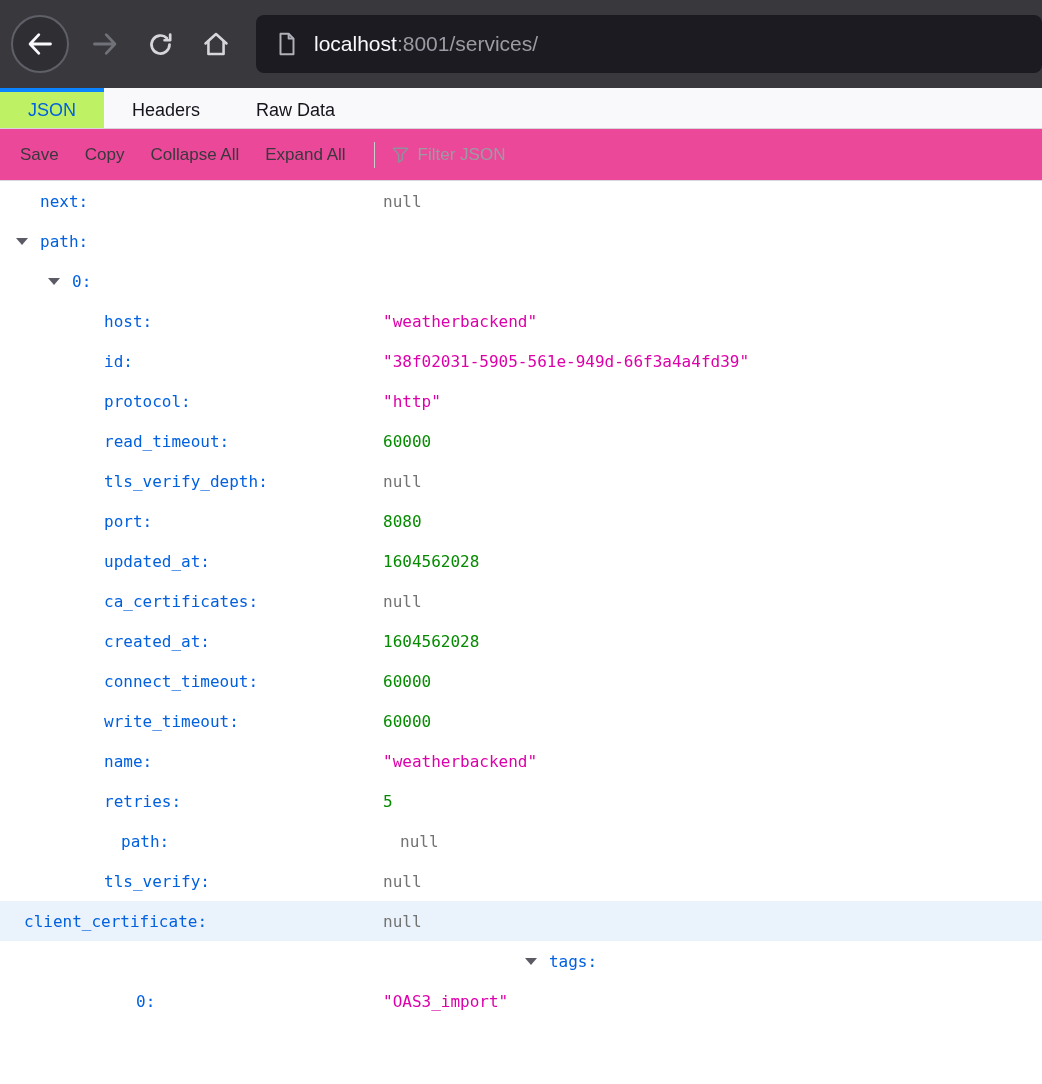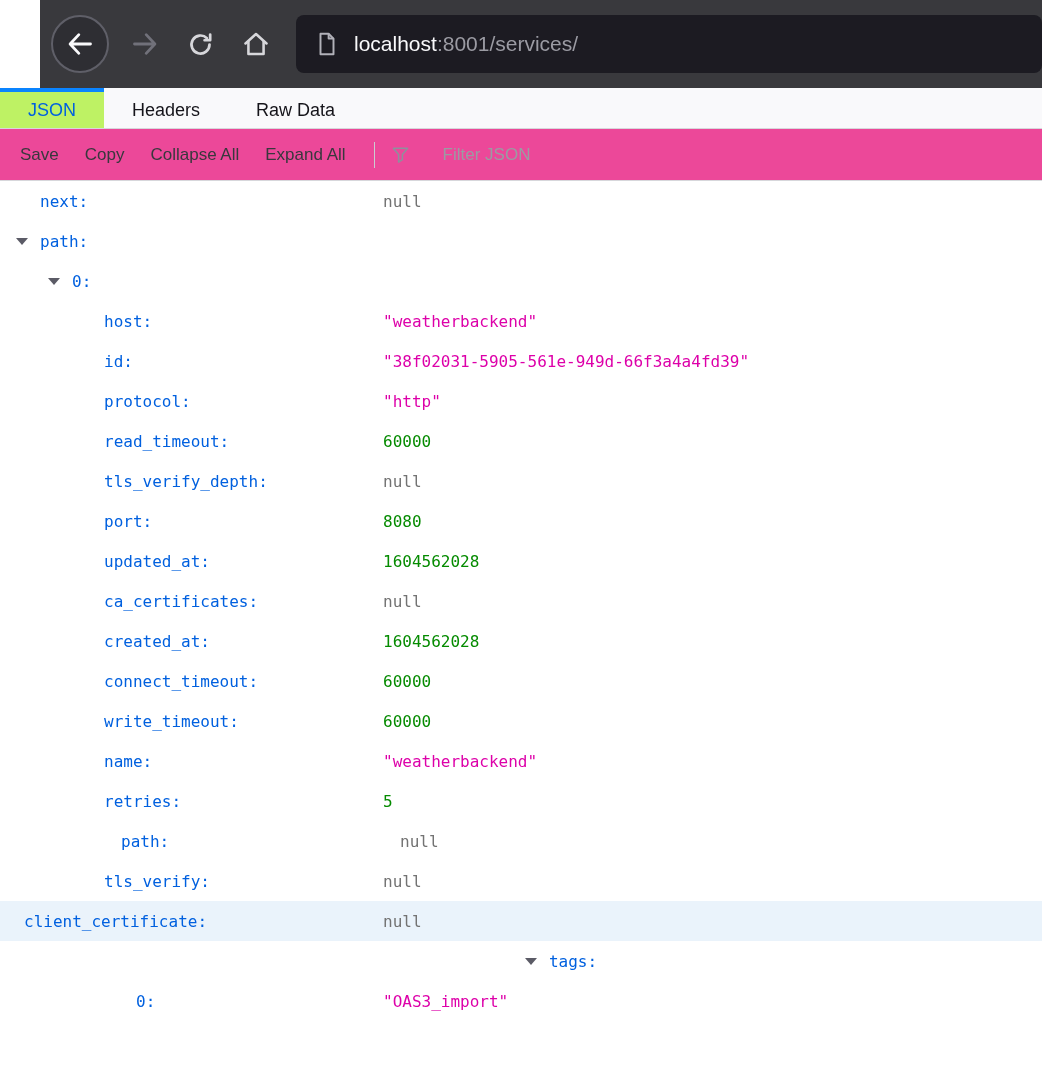--- a/index.html
+++ b/index.html
@@ -8,21 +8,21 @@
     --c-number:#058b00;
     --c-null:#737373;
     --c-accent:#0a84ff;
     --c-highlight:#eaf3fb;
   }
   *{box-sizing:border-box;margin:0;padding:0;}
   html,body{width:1042px;height:1084px;overflow:hidden;background:#fff;
     font-family:"Liberation Sans", sans-serif;}
 
   
-  .chrome{height:88px;background:#39393d;display:flex;align-items:center;margin-left:40px;}
+  .chrome{height:88px;background:#39393d;display:flex;align-items:center;}
   .nav-btn{background:none;border:none;color:#d7d7db;display:flex;align-items:center;
     justify-content:center;cursor:pointer;padding:0;}
   .nav-btn svg{display:block;}
   .back{width:58px;height:58px;border-radius:50%;border:2px solid #5f5f68;
     background:#2e2e33;margin-left:11px;color:#f9f9fb;}
   .fwd{color:#71717a;margin-left:22px;}
   .reload{margin-left:28px;}
   .home{margin-left:28px;}
   .urlbar{flex:1;height:58px;background:#1c1b22;border-radius:8px;margin-left:26px;
     display:flex;align-items:center;padding:0 18px;min-width:0;}
@@ -35,21 +35,21 @@
   .tab{height:40px;padding:0 28px;border-top:4px solid transparent;display:flex;
     align-items:center;font-size:18px;color:#15141a;cursor:pointer;background:none;border-left:none;border-right:none;border-bottom:none;font-family:inherit;}
   .tab.active{color:var(--c-key);border-top-color:var(--c-accent);background:#bef264;}
 
   
   .toolbar{height:52px;display:flex;align-items:center;background:#ec4899;
     border-bottom:1px solid #d7d7db;padding-left:20px;}
   .tb-btn{background:none;border:none;font-family:inherit;font-size:17px;color:#38383d;
     cursor:pointer;padding:0;margin-right:26px;}
   .tb-sep{width:1px;height:26px;background:#ccccd1;margin:0 16px 0 2px;}
-  .filter-wrap{display:flex;align-items:center;gap:25px;}
+  .filter-wrap{display:flex;align-items:center;}
   .filter-icon{color:#8f8f9d;display:flex;align-items:center;margin-right:8px;}
   .filter-input{border:none;outline:none;font-family:inherit;font-size:17px;
     color:#15141a;width:300px;background:transparent;}
   .filter-input::placeholder{color:#9b9ba3;}
 
   
   .tree{font-family:"DejaVu Sans Mono","Liberation Mono",monospace;font-size:16px;
     padding-top:0;}
   .row{position:relative;height:40px;display:flex;align-items:center;cursor:default;}
   .row.highlight{background:var(--c-highlight);}

